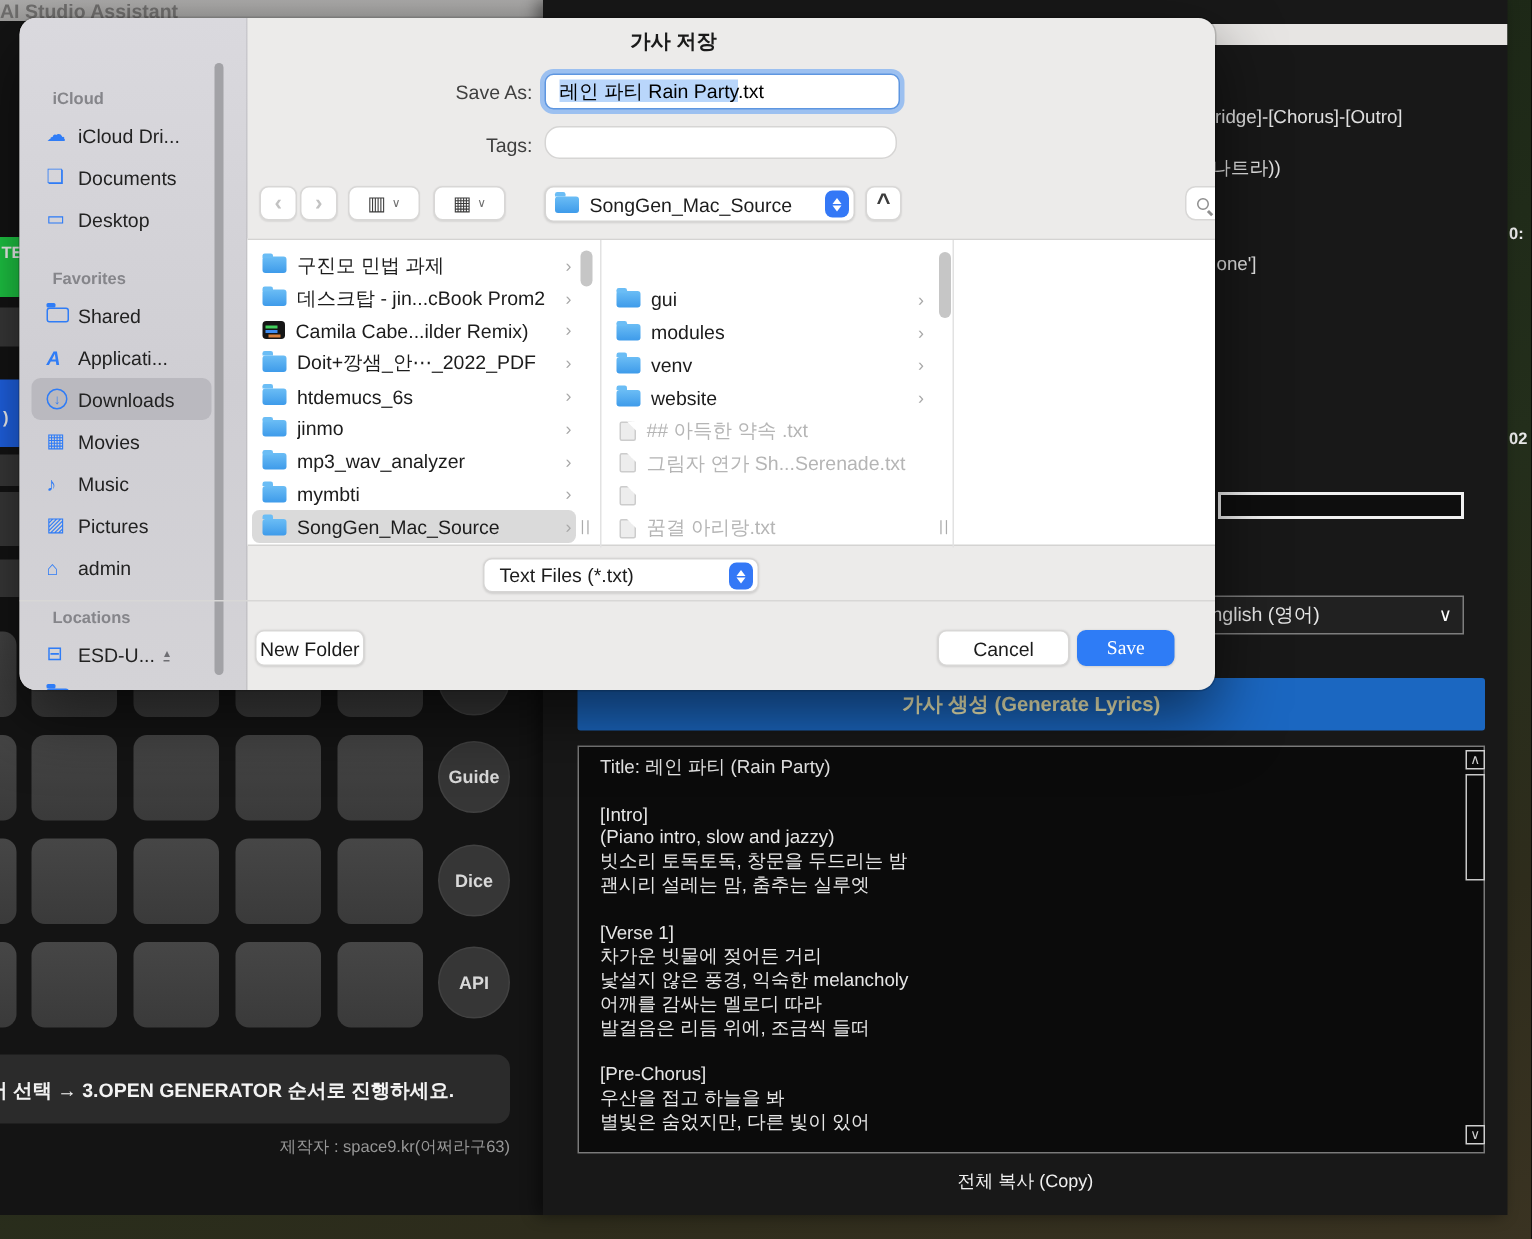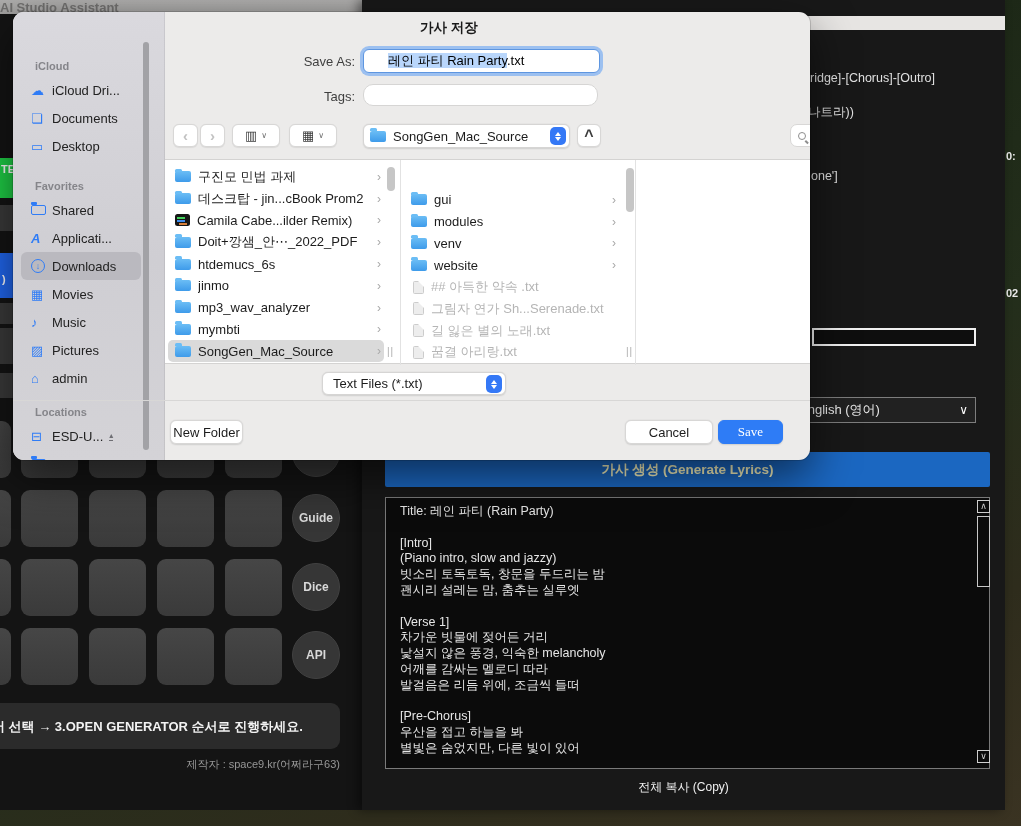--- a/index.html
+++ b/index.html
@@ -69,21 +69,21 @@
   .eject { margin-left:6px; color:#6e6e73; font-size:8px; border-bottom:1.5px solid #6e6e73; line-height:7px; height:9px; }
   .spacer12 { height:12px; } .spacer6 { height:6px; }
   .dl-circle { width:14px; height:14px; border:1.5px solid #2f7cf6; border-radius:50%; font-size:9px;
     display:flex; align-items:center; justify-content:center; color:#2f7cf6; }
   .sbfo { width:15px; height:10px; border:1.5px solid #2f7cf6; border-radius:2px; position:relative; }
   .sbfo::before { content:''; position:absolute; left:-1px; top:-4px; width:6px; height:3px; background:#2f7cf6; border-radius:1px; }
 
   .dlg-head { position:absolute; left:152px; top:0; right:0; height:147px; }
   .fld-label { position:absolute; width:190px; text-align:right; font-size:13px; color:#3f3f3f; }
   .saveas-field { position:absolute; left:198px; top:37px; width:237px; height:24px; background:#fff;
-    border:1px solid #5e96e0; border-radius:6px; box-shadow:0 0 0 3px #9cc0f0; font-size:13px; line-height:22px; padding-left:24px; white-space:nowrap; overflow:hidden; }
+    border:1px solid #5e96e0; border-radius:6px; box-shadow:0 0 0 3px #9cc0f0; font-size:13px; line-height:22px; padding-left:9px; white-space:nowrap; overflow:hidden; }
   .sel-hl { background:#b9d6fb; }
   .tags-field { position:absolute; left:198px; top:72px; width:235px; height:22px; background:#fff;
     border:1px solid #d6d5d4; border-radius:10px; }
 
   .tb-btn { position:absolute; top:112px; height:23px; background:#fff; border:1px solid #d8d7d6;
     border-radius:6px; box-shadow:0 .5px 1px rgba(0,0,0,.08); display:flex; align-items:center; justify-content:center; color:#3c3c3c; }
   .chevron-gray { color:#c2c2c2; font-size:15px; font-weight:bold; }
   .mini-chev { color:#6f6f6f; font-size:8px; margin-left:4px; }
   .popup { position:absolute; left:198px; top:112px; width:207px; height:24px; background:#fff; border:1px solid #d6d5d4;
     border-radius:6px; box-shadow:0 .5px 1.5px rgba(0,0,0,.12); display:flex; align-items:center; font-size:13px; color:#1c1c1c; padding-left:6px; }
@@ -399,21 +399,20 @@
           <div class="frow dim">
             <div class="page"></div>
             <div class="lbl">## 아득한 약속 .txt</div>
           </div>
           <div class="frow dim">
             <div class="page"></div>
             <div class="lbl">그림자 연가 Sh...Serenade.txt</div>
           </div>
           <div class="frow dim">
             <div class="page"></div>
-            <div class="lbl">길 잃은 별의 노래.txt</div>
           </div>
           <div class="frow dim">
             <div class="page"></div>
             <div class="lbl">꿈결 아리랑.txt</div>
           </div>
         </div>
       <div class="col-div" style="left:470px;"></div>
       <div class="fcol" style="left:471px; width:174px;"></div>
       <div class="col-sb" style="left:222px; top:7px; height:24px;"></div>
       <div class="col-sb" style="left:461px; top:8px; height:44px;"></div>

